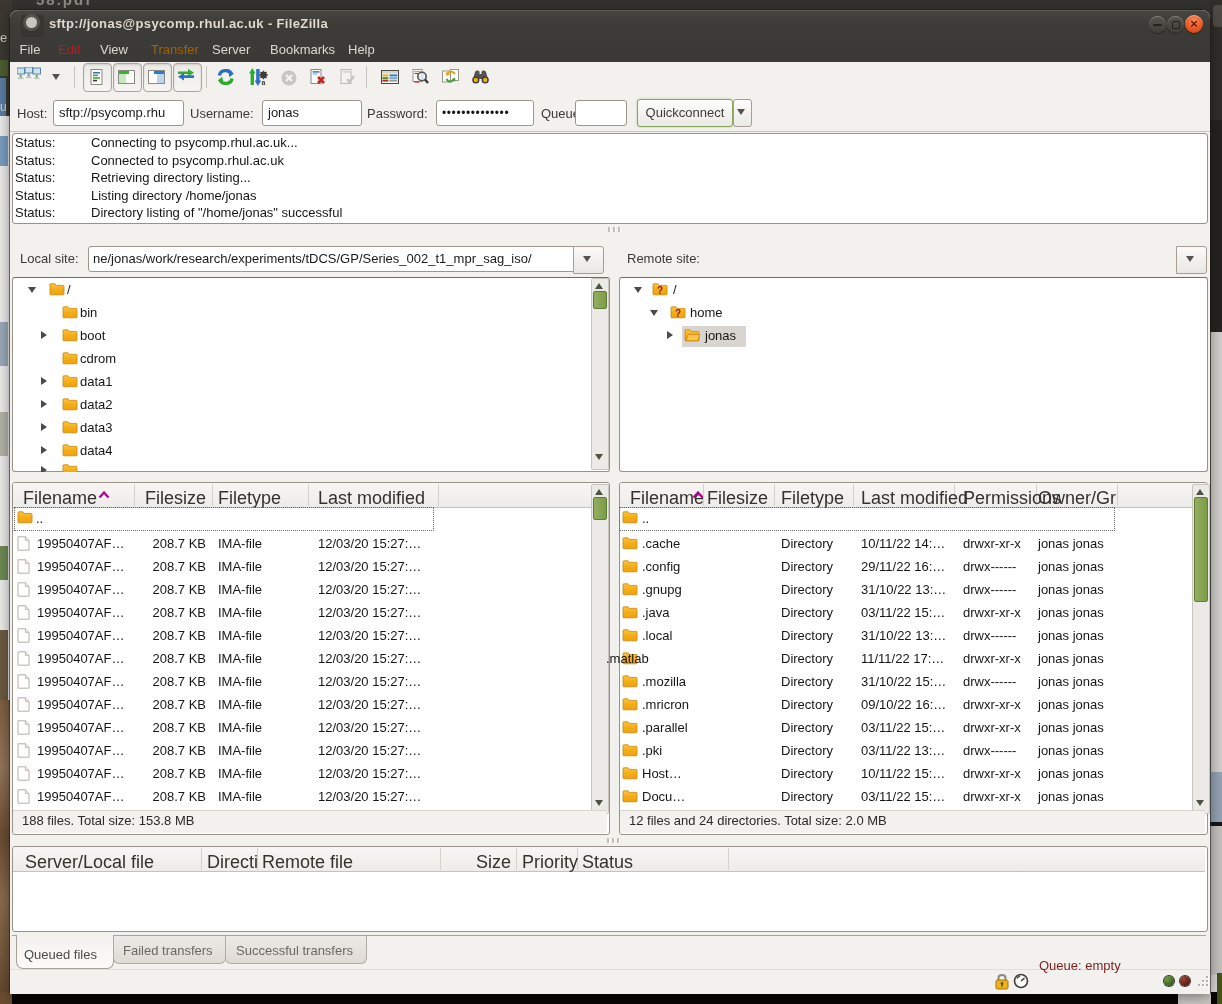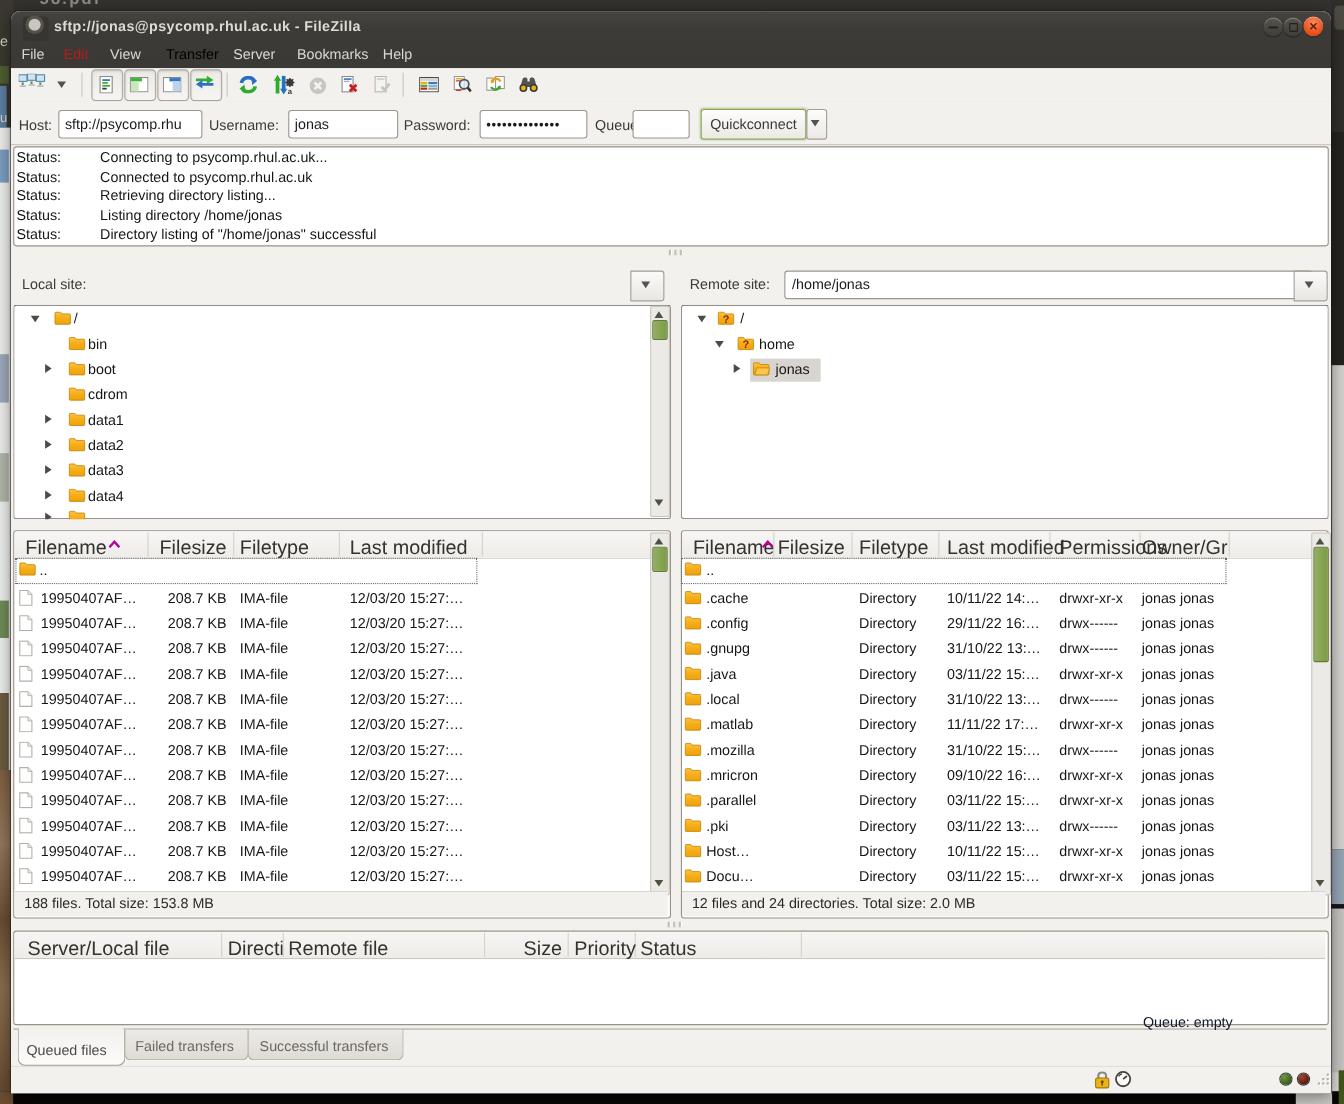--- a/index.html
+++ b/index.html
@@ -79,21 +79,21 @@
   background:linear-gradient(#57544e,#3f3d38);box-shadow:inset 0 1px 0 rgba(255,255,255,.25),0 1px 1px rgba(0,0,0,.4)">
   <div class="abs" style="left:4.5px;top:4.5px;width:6px;height:6px;border:1.5px solid #23211e;border-radius:1px"></div>
       </div>
 <div class="abs" style="left:1175px;top:5px;width:18px;height:18px;border-radius:50%;
   background:radial-gradient(circle at 50% 32%,#fb8b5c,#ef5f2d 45%,#d34413 85%);
   box-shadow:inset 0 1px 0 rgba(255,255,255,.4),0 1px 1px rgba(0,0,0,.4);
   color:#5e1c03;font-size:13px;font-weight:bold;text-align:center;line-height:17px">×</div>
 <div class="abs" style="left:9.5px;top:32px;font-size:13px;color:#dcd8d0">File</div>
 <div class="abs" style="left:48px;top:32px;font-size:13px;color:#b91c1c">Edit</div>
 <div class="abs" style="left:90px;top:32px;font-size:13px;color:#dcd8d0">View</div>
-<div class="abs" style="left:141px;top:32px;font-size:13px;color:#000000">Transfer</div>
+<div class="abs" style="left:141px;top:32px;font-size:13px;color:#a16207">Transfer</div>
 <div class="abs" style="left:202px;top:32px;font-size:13px;color:#dcd8d0">Server</div>
 <div class="abs" style="left:260px;top:32px;font-size:13px;color:#dcd8d0">Bookmarks</div>
 <div class="abs" style="left:338px;top:32px;font-size:13px;color:#dcd8d0">Help</div>
 
 <div class="abs" style="left:0;top:52px;width:1200px;height:30px;background:#f2f1ee;border-bottom:1px solid #e0ded9"></div>
 <svg class="abs" style="left:7px;top:57px" width="25" height="20" viewBox="0 0 25 20">
         <rect x="0" y="1" width="7.5" height="6" fill="#cfe4f2" stroke="#5a87a8" stroke-width="1"></rect>
         <rect x="2.6" y="7.5" width="2" height="3" fill="#9aa5ac"></rect>
         <rect x="1" y="10.5" width="5.5" height="1.6" fill="#b8bfc4"></rect>
         <rect x="3" y="8.6" width="1.4" height="1.4" fill="#4a9a3a"></rect>
@@ -228,25 +228,25 @@
 <div class="row" style="left:5px;top:177.5px">Status:</div>
 <div class="row" style="left:81px;top:177.5px">Listing directory /home/jonas</div>
 <div class="row" style="left:5px;top:195.0px">Status:</div>
 <div class="row" style="left:81px;top:195.0px">Directory listing of "/home/jonas" successful</div>
 <div class="grip" style="left:598px;top:217px">
         <i></i>
         <i></i>
         <i></i>
       </div>
 <div class="lbl" style="left:10px;top:241px">Local site:</div>
+<div class="inp" style="left:78px;top:236px;width:485px;height:24px;line-height:24px;padding-left:4px">ne/jonas/work/research/experiments/tDCS/GP/Series_002_t1_mpr_sag_iso/</div>
 <div class="abs" style="left:563px;top:236px;width:29px;height:26px;background:linear-gradient(#fbfaf9,#e9e7e3);
   border:1px solid #a49e94;border-radius:0 3px 3px 0"></div>
 <div class="tri-d" style="left:573px;top:246px"></div>
 <div class="lbl" style="left:617px;top:241px">Remote site:</div>
-<div class="inp" style="left:703px;top:236px;width:472px;height:24px;line-height:24px;padding-left:6px">/home/jonas</div>
 <div class="abs" style="left:1166px;top:236px;width:29px;height:26px;background:linear-gradient(#fbfaf9,#e9e7e3);
   border:1px solid #a49e94;border-radius:0 3px 3px 0"></div>
 <div class="tri-d" style="left:1176px;top:246px"></div>
 <div class="whitebox" style="left:2px;top:267px;width:596px;height:193px;border-top-color:#6f6b62"></div>
 <div class="whitebox" style="left:609px;top:267px;width:587px;height:193px;border-top-color:#6f6b62"></div>
 <svg width="0" height="0" style="position:absolute">
         <defs>
 <linearGradient id="fg" x1="0" y1="0" x2="0" y2="1">
 <stop offset="0" stop-color="#fcc343"></stop>
             <stop offset=".5" stop-color="#f5ad18"></stop>
@@ -501,21 +501,21 @@
         <path d="M1 3.2 L1 1.6 Q1 .8 1.8 .8 L6 .8 L7.2 2.4 L14.2 2.4 Q15 2.4 15 3.2 L15 11 Q15 11.8 14.2 11.8 L1.8 11.8 Q1 11.8 1 11 Z" fill="url(#fg)" stroke="#c8860a" stroke-width=".8"></path>
       </svg>
       <div class="row" style="left:632px;top:618px">.local</div>
 <div class="row" style="left:771px;top:618px">Directory</div>
 <div class="row" style="left:851px;top:618px">31/10/22 13:…</div>
 <div class="row" style="left:953px;top:618px">drwx------</div>
 <div class="row" style="left:1028px;top:618px">jonas jonas</div>
 <svg class="abs" style="left:612px;top:642px" width="16" height="13" viewBox="0 0 16 13">
         <path d="M1 3.2 L1 1.6 Q1 .8 1.8 .8 L6 .8 L7.2 2.4 L14.2 2.4 Q15 2.4 15 3.2 L15 11 Q15 11.8 14.2 11.8 L1.8 11.8 Q1 11.8 1 11 Z" fill="url(#fg)" stroke="#c8860a" stroke-width=".8"></path>
       </svg>
-      <div class="row" style="left:632px;top:641px">.matlab</div>
+      <div class="row" style="left:596px;top:641px">.matlab</div>
 <div class="row" style="left:771px;top:641px">Directory</div>
 <div class="row" style="left:851px;top:641px">11/11/22 17:…</div>
 <div class="row" style="left:953px;top:641px">drwxr-xr-x</div>
 <div class="row" style="left:1028px;top:641px">jonas jonas</div>
 <svg class="abs" style="left:612px;top:665px" width="16" height="13" viewBox="0 0 16 13">
         <path d="M1 3.2 L1 1.6 Q1 .8 1.8 .8 L6 .8 L7.2 2.4 L14.2 2.4 Q15 2.4 15 3.2 L15 11 Q15 11.8 14.2 11.8 L1.8 11.8 Q1 11.8 1 11 Z" fill="url(#fg)" stroke="#c8860a" stroke-width=".8"></path>
       </svg>
       <div class="row" style="left:632px;top:664px">.mozilla</div>
 <div class="row" style="left:771px;top:664px">Directory</div>
 <div class="row" style="left:851px;top:664px">31/10/22 15:…</div>
@@ -606,21 +606,21 @@
 <path d="M4.5 8 L4.5 5 Q4.5 2 8 2 Q11.5 2 11.5 5 L11.5 8" fill="none" stroke="#8a8a85" stroke-width="2"></path>
 <rect x="2" y="7" width="12" height="9" rx="1.5" fill="#efb118" stroke="#a07808"></rect>
 <circle cx="8" cy="10.5" r="1.4" fill="#6a5005"></circle>
         <rect x="7.4" y="11" width="1.2" height="3" fill="#6a5005"></rect>
       </svg>
 <svg class="abs" style="left:1003px;top:963px" width="16" height="16" viewBox="0 0 16 16">
 <circle cx="8" cy="8" r="6.5" fill="#fbfbfa" stroke="#43413c" stroke-width="1.6"></circle>
 <path d="M8 8 L11.5 5.2" stroke="#43413c" stroke-width="1.6"></path>
 <path d="M4 5.5 A5 5 0 0 1 7 3.2" fill="none" stroke="#43413c" stroke-width="1.2"></path>
       </svg>
-<div class="row" style="left:1029px;top:912px;color:#0f172a">Queue: empty</div>
+<div class="row" style="left:1029px;top:948px;color:#7f1d1d">Queue: empty</div>
 <div class="abs" style="left:1154px;top:966px;width:10px;height:10px;border-radius:50%;
   background:radial-gradient(circle at 35% 30%,#6f9c44,#35591b 75%);box-shadow:0 0 0 1px #33332e"></div>
 <div class="abs" style="left:1170px;top:966px;width:10px;height:10px;border-radius:50%;
   background:radial-gradient(circle at 35% 30%,#9c4636,#5c140c 75%);box-shadow:0 0 0 1px #33332e"></div>
 <div class="abs" style="left:1196px;top:966px;width:2px;height:2px;background:#b5b1a9;box-shadow:1px 1px 0 #fff"></div>
 <div class="abs" style="left:1192px;top:970px;width:2px;height:2px;background:#b5b1a9;box-shadow:1px 1px 0 #fff"></div>
 <div class="abs" style="left:1196px;top:970px;width:2px;height:2px;background:#b5b1a9;box-shadow:1px 1px 0 #fff"></div>
 <div class="abs" style="left:1188px;top:974px;width:2px;height:2px;background:#b5b1a9;box-shadow:1px 1px 0 #fff"></div>
 <div class="abs" style="left:1192px;top:974px;width:2px;height:2px;background:#b5b1a9;box-shadow:1px 1px 0 #fff"></div>
 <div class="abs" style="left:1196px;top:974px;width:2px;height:2px;background:#b5b1a9;box-shadow:1px 1px 0 #fff"></div>

